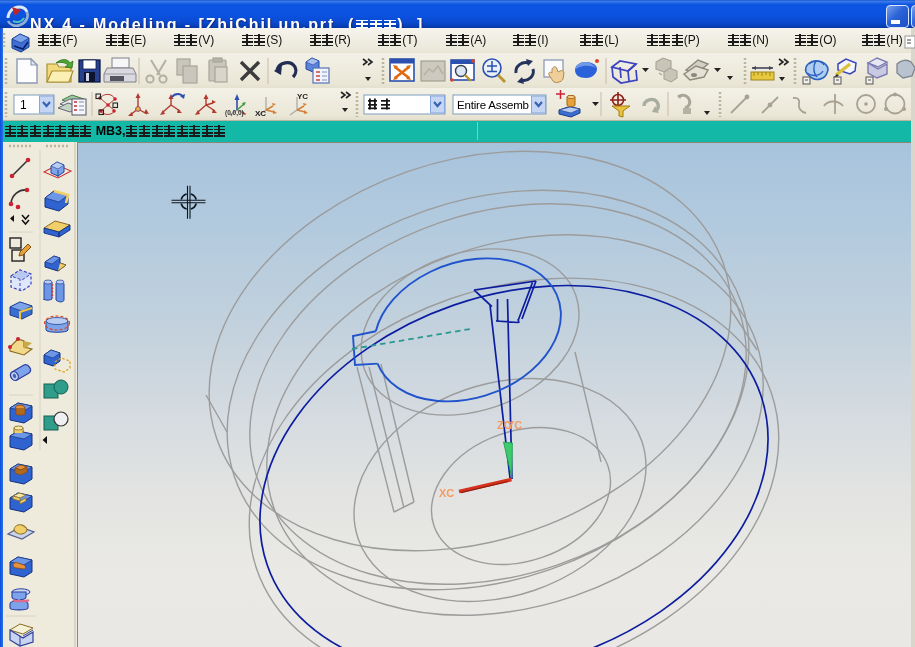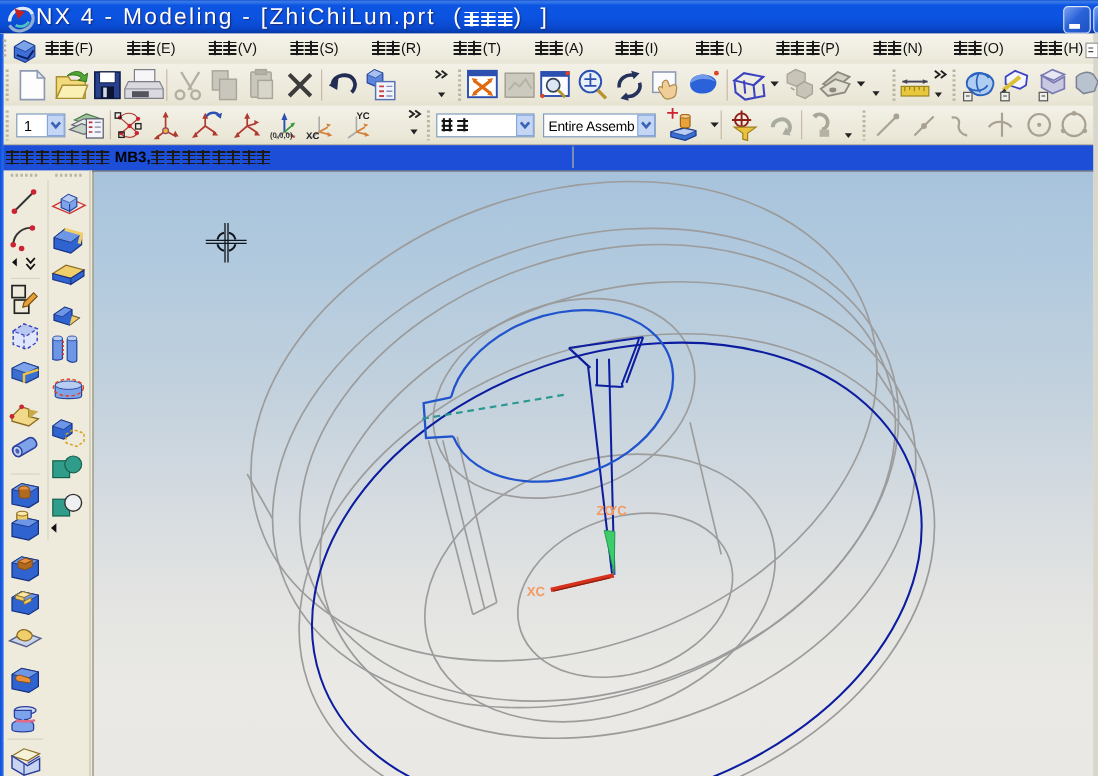--- a/index.html
+++ b/index.html
@@ -12,32 +12,32 @@
   linear-gradient(0deg,rgba(0,0,0,0) 0 0,rgba(0,0,0,0) 0),
   repeating-linear-gradient(0deg,#1a1a1a 0 1.5px,rgba(0,0,0,0) 1.5px 3.3px);}
 
 .cjw{display:inline-block;width:12px;height:12px;margin:0 1px;vertical-align:-1.5px;
  background:
   linear-gradient(90deg,rgba(0,0,0,0) 0 4.8px,#fff 4.8px 6.8px,rgba(0,0,0,0) 6.8px),
   repeating-linear-gradient(0deg,#fff 0 1.8px,rgba(0,0,0,0) 1.8px 3.6px);}
 
 #title{left:0;top:0;width:915px;height:28px;
  background:linear-gradient(180deg,#1857d2 0%,#3a7ae8 5%,#0c55e2 16%,#0b52e0 55%,#0a49cd 82%,#073eb4 94%,#0636a0 100%);}
-#title .txt{position:absolute;left:30px;top:4px;color:#fff;font-weight:normal;font-size:19px;letter-spacing:1.9px;white-space:nowrap;text-shadow:1px 1px 1px #1a2a7a;}
+#title .txt{position:absolute;left:30px;top:16px;color:#fff;font-weight:bold;font-size:16px;letter-spacing:1.9px;white-space:nowrap;text-shadow:1px 1px 1px #1a2a7a;}
 .tbtn{position:absolute;top:5px;width:21px;height:21px;border:1.4px solid #dce6f8;border-radius:4px;
  background:linear-gradient(135deg,#7aa0ee 0%,#2b63d8 45%,#1e4fc4 100%);}
 .tbtn .mini{position:absolute;left:4px;bottom:3px;width:9px;height:4px;background:#fff;}
 
 #menubar{left:0;top:28px;width:915px;height:25px;background:linear-gradient(180deg,#f6f4ec,#eceadb 80%,#e7e4d4);border-bottom:1px solid #e0dccc;}
 .mitem{position:absolute;top:5px;font-size:12px;color:#111;white-space:nowrap;}
 
 #tb1{left:0;top:53px;width:915px;height:35px;background:linear-gradient(180deg,#f3f1e7,#eae7d7 85%,#e4e1d0);border-bottom:1px solid #ddd9c8;}
 #tb2{left:0;top:88px;width:915px;height:32px;background:linear-gradient(180deg,#f3f1e7,#eae7d7 85%,#e2dfcf);border-bottom:1px solid #cfcbba;}
 
-#prompt{left:0;top:120px;width:915px;height:22px;background:#1d4ed8;border-top:1px solid #b8b5a4;border-bottom:1px solid #a9a695;}
+#prompt{left:0;top:120px;width:915px;height:22px;background:#14b8a6;border-top:1px solid #b8b5a4;border-bottom:1px solid #a9a695;}
 #prompt .fld{position:absolute;left:1px;top:1px;width:476px;height:18px;border-right:1px solid #b8b5a4;}
 #prompt .txt{position:absolute;left:4px;top:3px;font-size:12.5px;font-weight:bold;color:#000;white-space:nowrap;}
 
 #leftpanel{left:0;top:142px;width:77px;height:505px;background:#eeebdc;}
 
 #viewport{left:77px;top:142px;width:833px;height:505px;
  background:linear-gradient(180deg,#a7c3dc 0%,#b2cade 16%,#c2d1dd 36%,#d5dbe0 54%,#e3e4e2 70%,#eae9e5 85%,#e9e8e4 100%);
  border-left:1px solid #8a8775;border-top:1px solid #8a8775;}
 
 #lframe{left:0;top:28px;width:3px;height:619px;background:linear-gradient(90deg,#0a50dd,#2f6ee8);}

